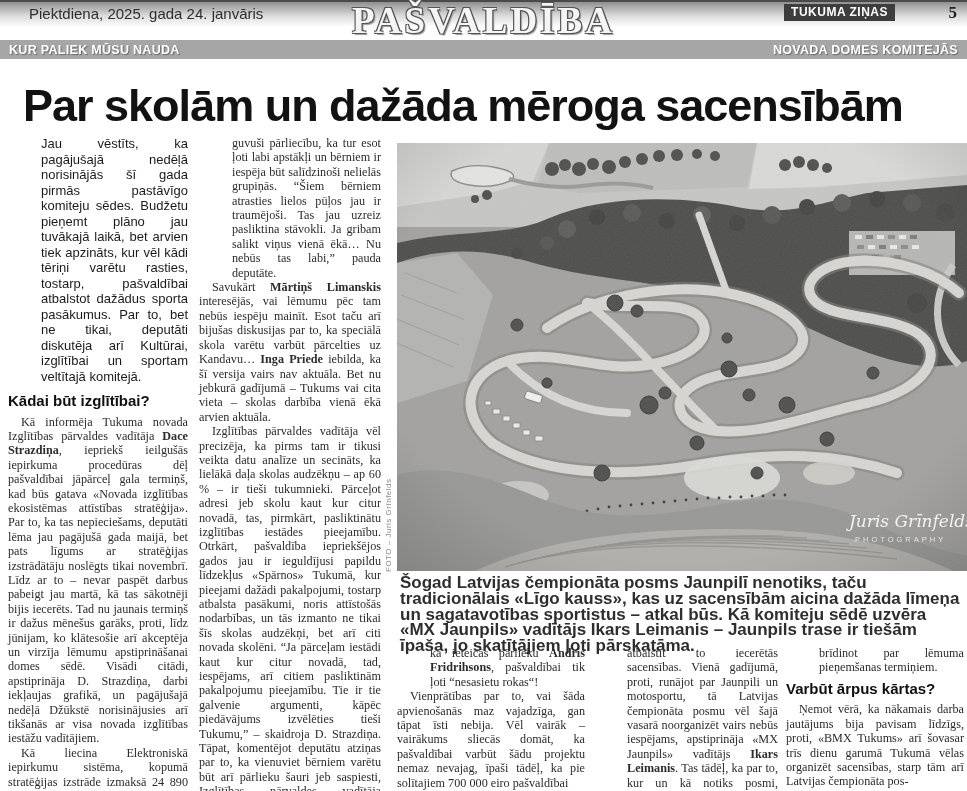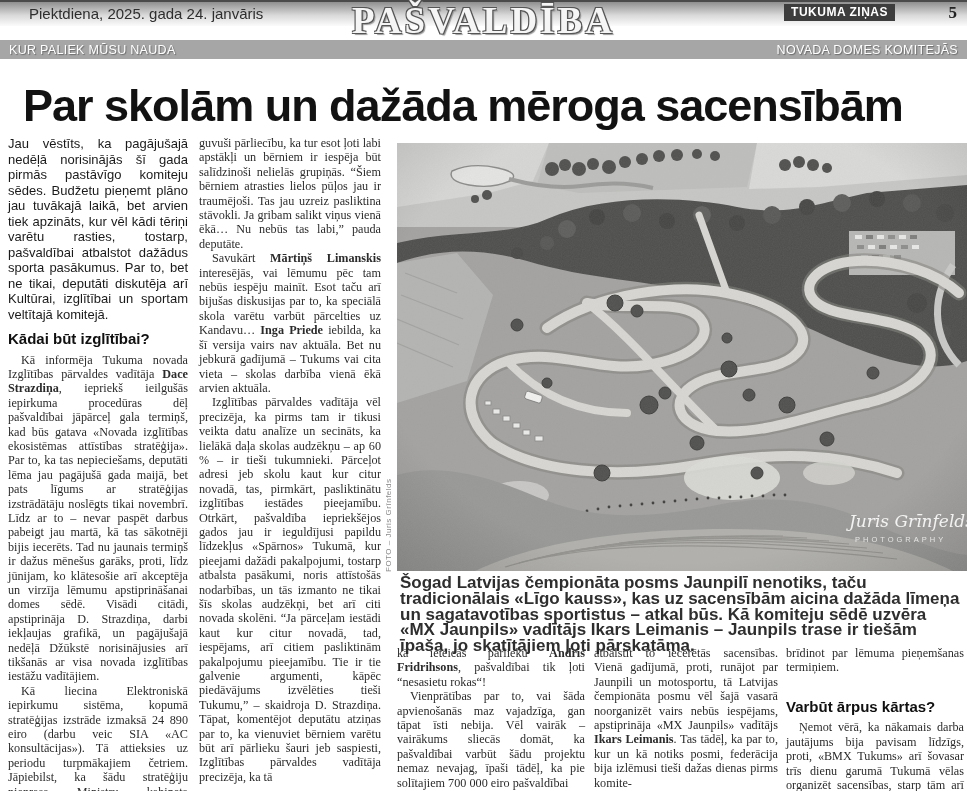--- a/index.html
+++ b/index.html
@@ -35,51 +35,51 @@
   .page-number{
     position:absolute;right:10px;top:1px;
     font-family:"Liberation Serif",serif;font-size:17px;font-weight:bold;color:#222;
   }
   
   .kicker{
     position:absolute;left:0;top:40px;width:967px;height:19px;
     background:var(--kicker_bar_bg,#a6a6a6);
     display:flex;justify-content:space-between;align-items:center;
     padding:0 9px;box-sizing:border-box;
-    font-family:"Liberation Sans",sans-serif;font-weight:normal;font-size:12.5px;
+    font-family:"Liberation Sans",sans-serif;font-weight:bold;font-size:12.5px;
     color:#fff;text-shadow:1px 1px 1px rgba(60,60,60,.55);letter-spacing:.3px;
   }
   
   .headline{
     position:absolute;left:7px;top:66px;width:955px;margin:16px;
     font-family:"Liberation Sans","DejaVu Sans",sans-serif;
     font-size:45px;font-weight:bold;letter-spacing:-1px;line-height:1.05;
     color:var(--headline_color,#121212);
   }
   
   .col{position:absolute;text-align:justify;}
   .col p{margin:0;text-indent:13px;}
-  .col p.noindent{text-indent:0;}
+  .col p.noindent{text-indent:0;margin-left:33px;}
   .bodytext{font-size:12.2px;line-height:14.4px;}
   .col1{left:8px;top:136px;width:180px;}
   .col2{left:199px;top:136px;width:182px;}
   .col3{left:397px;top:646px;width:188px;}
   .col4{left:594px;top:646px;width:184px;}
   .col5{left:786px;top:646px;width:178px;}
   .lead{
     font-family:"Liberation Sans","DejaVu Sans",sans-serif;
     font-size:13px;line-height:15.5px;color:#1a1a1a;
     text-align:justify;margin:0 0 4px 0;
   }
   .subhead{
     font-family:Liberation Sans, sans-serif;
     font-size:15px;font-weight:bold;color:#101010;
     margin:9px 0 5px;text-align:left;text-indent:0;line-height:1.1;
   }
-  .col5 .subhead{margin-top:24px;}
+  .col5 .subhead{margin-top:6px;}
   .b{font-weight:bold;}
   
   .photo{position:absolute;left:397px;top:143px;width:570px;height:428px;}
   .photo svg{display:block;width:570px;height:428px;}
   .vcredit{
     position:absolute;left:384px;top:572px;width:150px;
     transform:rotate(-90deg);transform-origin:0 0;
     font-family:"Liberation Sans",sans-serif;font-size:8px;color:#8a8a8a;
     letter-spacing:.5px;white-space:nowrap;
   }

